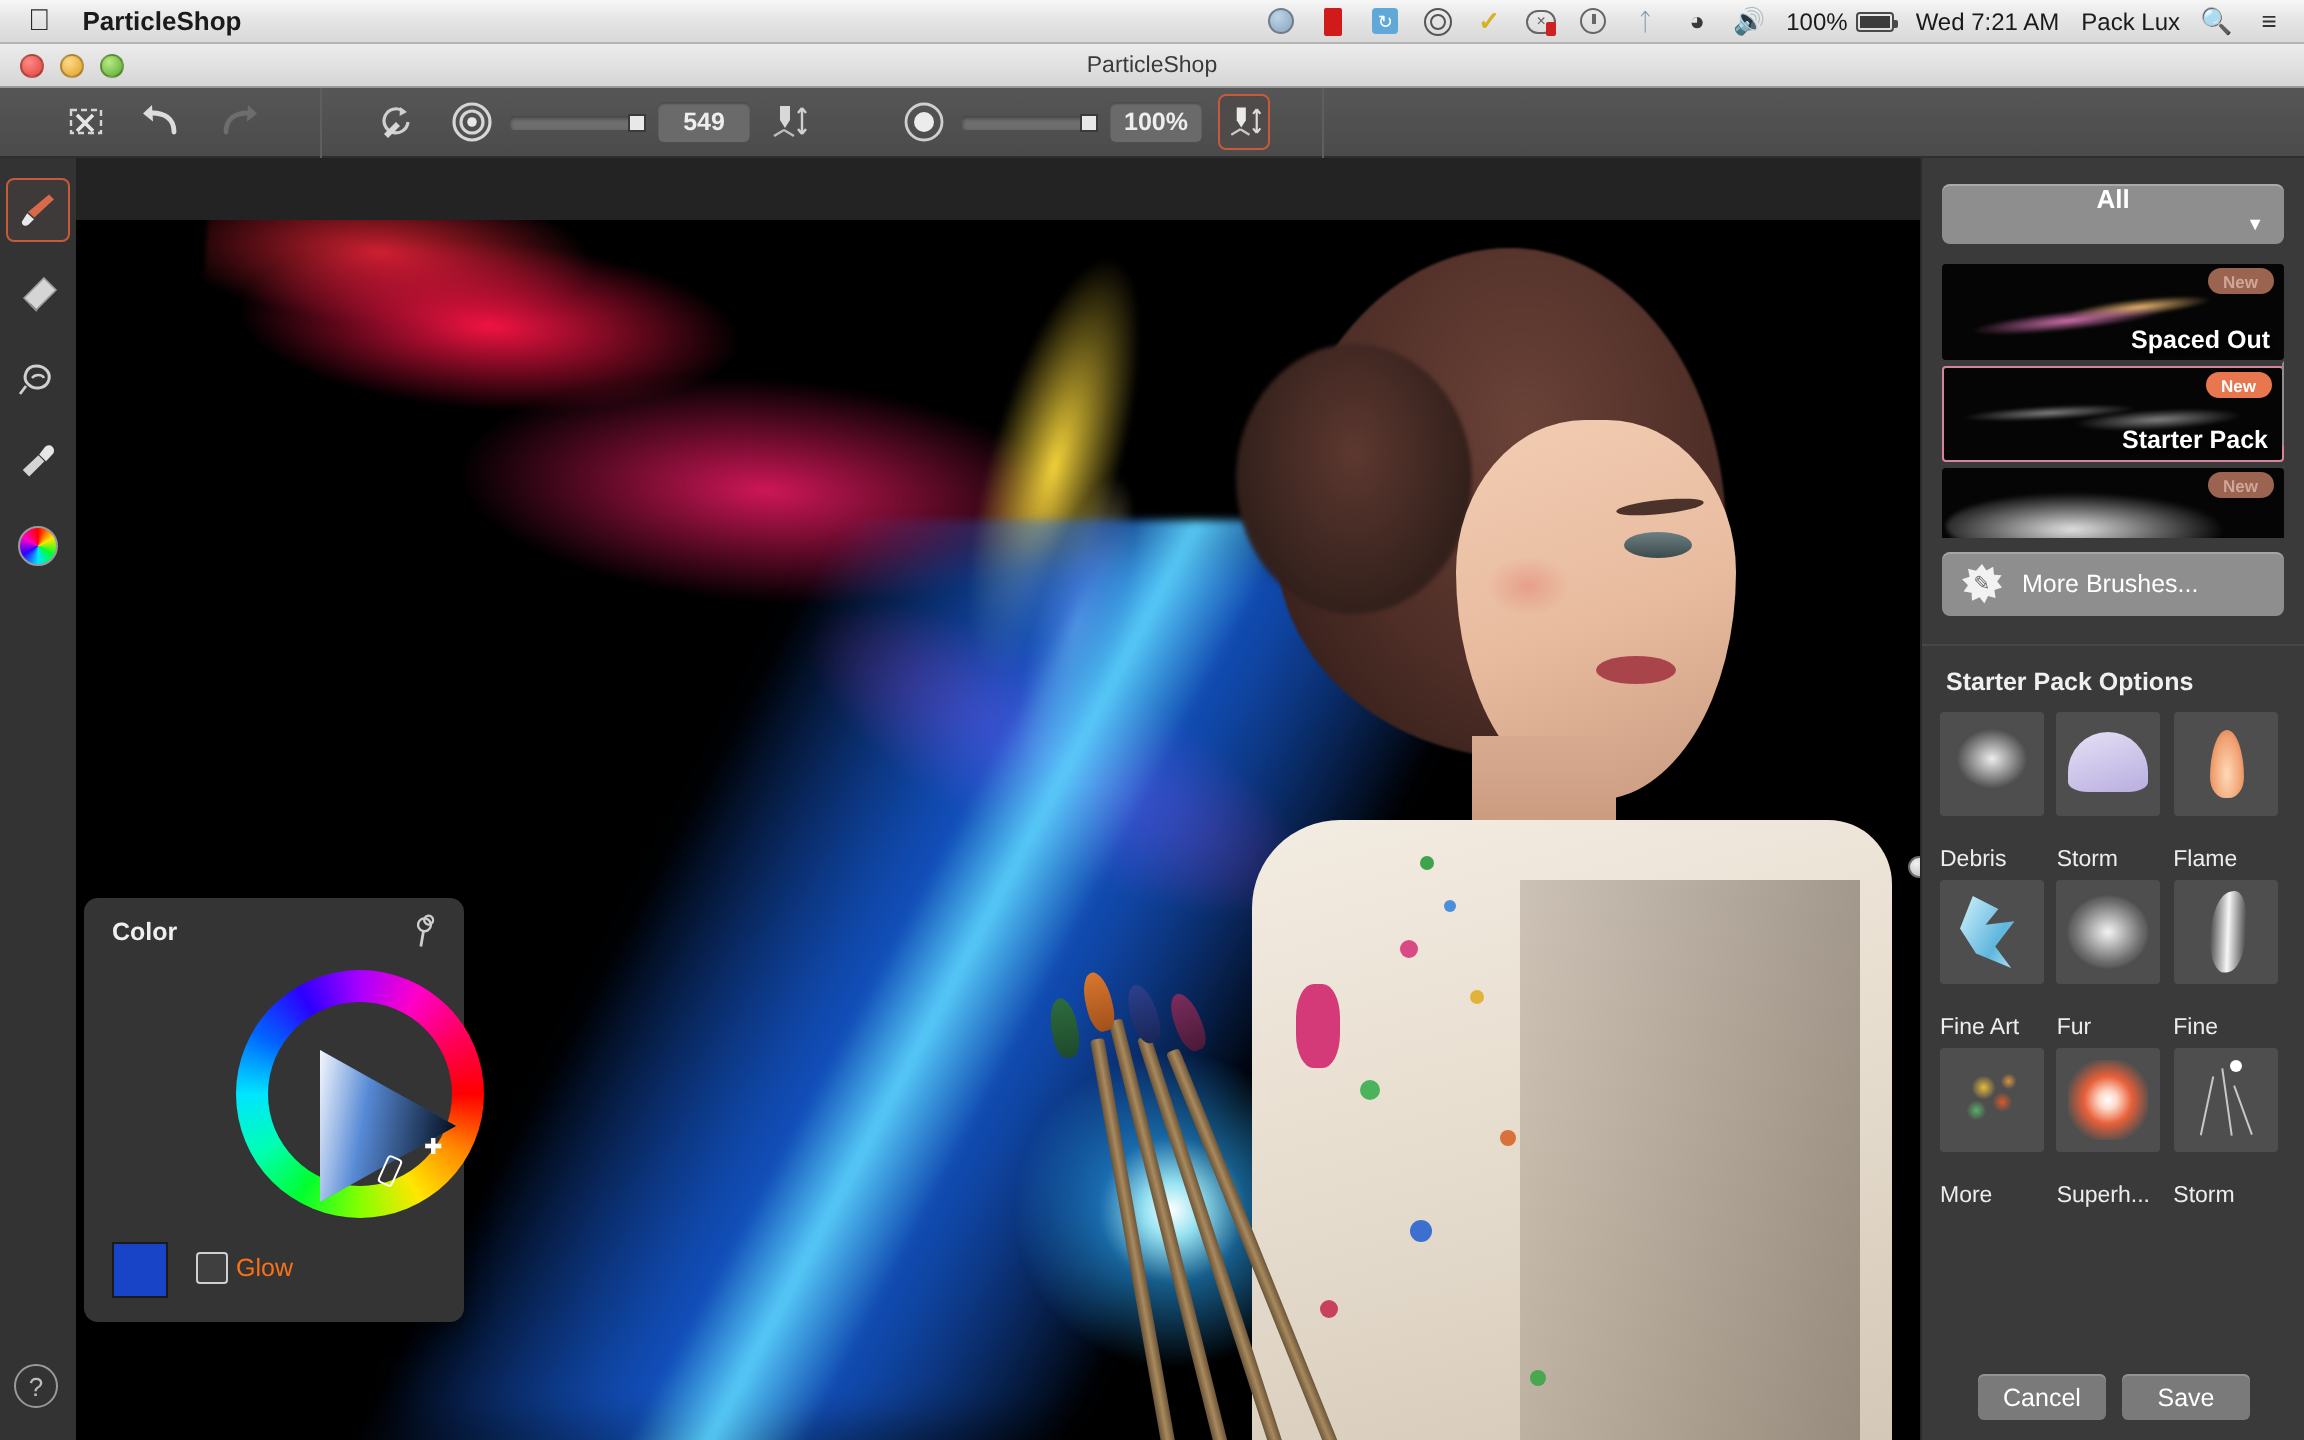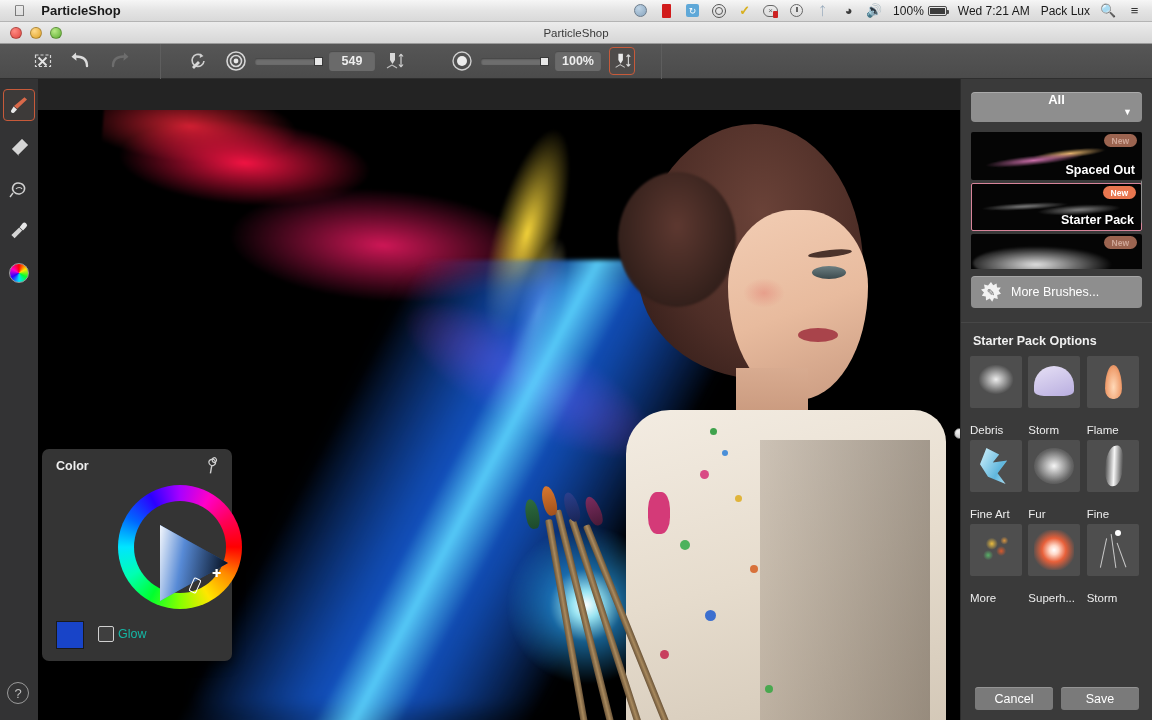--- a/index.html
+++ b/index.html
@@ -149,21 +149,21 @@
   .wheel-hole{position:absolute;left:16px;top:16px;width:92px;height:92px;border-radius:50%;background:#343434;}
   .tri{position:absolute;left:26px;top:24px;width:0;height:0;
     border-top:38px solid transparent;border-bottom:38px solid transparent;border-left:68px solid #1f63c8;}
   .tri-grad{position:absolute;left:26px;top:24px;width:68px;height:76px;
     background:linear-gradient(100deg, rgba(255,255,255,.95) 0%, rgba(255,255,255,.25) 34%, rgba(0,0,0,.85) 92%);
     clip-path:polygon(0 0,100% 50%,0 100%);}
   .tri-cursor{position:absolute;left:78px;top:66px;color:#fff;font-size:11px;}
   .ring-cursor{position:absolute;left:73px;top:93px;width:8px;height:15px;border:1.5px solid #fff;border-radius:2px;transform:rotate(24deg);}
   .swatch{position:absolute;left:14px;top:172px;width:28px;height:28px;background:#1844c8;border:1px solid #1a1a1a;}
   .glowbox{position:absolute;left:56px;top:177px;width:16px;height:16px;background:#3f3f3f;border:1.5px solid #cfcfcf;border-radius:2px;}
-  .glowlabel{position:absolute;left:76px;top:178px;font-size:12.5px;color:#14b8a6;}
+  .glowlabel{position:absolute;left:76px;top:178px;font-size:12.5px;color:#f97316;}
 
   
   .rightpanel{position:absolute;top:79px;right:0;width:192px;height:641px;background:#3a3a3a;z-index:22;
     border-left:1px solid #2b2b2b;}
   .dropdown{margin:13px 10px 0;height:30px;background:#8e8e8e;border-radius:4px;display:flex;align-items:center;
     padding:0 10px;color:#fff;font-size:13px;font-weight:bold;box-shadow:inset 0 1px 0 rgba(255,255,255,.25);flex-direction:column;}
   .dropdown .carat{margin-left:auto;font-size:9px;}
   .packlist{position:relative;margin:10px 10px 0;height:137px;overflow:hidden;}
   .pack{position:relative;height:48px;margin-bottom:3px;background:#050505;border-radius:2px;overflow:hidden;}
   .pack.sel{border:1.5px solid #d7849a;}
@@ -192,21 +192,21 @@
   .rp-sect{margin:11px 0 0 12px;font-size:12.5px;font-weight:bold;color:#f0f0f0;}
   .grid{display:grid;grid-template-columns:repeat(3,1fr);gap:0 2px;margin:8px 9px 0;}
   .cell{display:flex;flex-direction:column;margin-bottom:4px;gap:13px;}
   .thumb{width:52px;height:52px;background:#4e4e4e;border-radius:2px;position:relative;overflow:hidden;}
   .thumb.sel{border:1.5px solid #d55a3a;background:#1b1b1b;}
   .cell-label{margin-top:3px;font-size:11.5px;color:#ededed;}
   .cursor-arrow{position:absolute;left:26px;top:28px;width:0;height:0;
     border-left:6px solid #fff;border-bottom:10px solid transparent;border-right:4px solid transparent;transform:rotate(-18deg);
     filter:drop-shadow(0 0 1px #000);}
   .footer-btns{position:absolute;bottom:10px;left:0;width:192px;display:flex;gap:8px;justify-content:center;}
-  .fbtn{width:78px;height:23px;background:#7a7a7a;border-radius:3px;color:#fff;font-size:12.5px;
+  .fbtn{width:64px;height:23px;background:#7a7a7a;border-radius:3px;color:#fff;font-size:12.5px;
     display:flex;align-items:center;justify-content:center;box-shadow:inset 0 1px 0 rgba(255,255,255,.2);}
   .th-debris{position:absolute;inset:0;background:
      radial-gradient(ellipse 26px 22px at 50% 45%, rgba(255,255,255,.9), rgba(200,200,200,0) 68%);
      filter:blur(.3px);}
   .th-fabric{position:absolute;left:6px;top:10px;width:40px;height:30px;border-radius:60% 60% 30% 30%/80% 80% 20% 20%;
      background:linear-gradient(160deg,#e6e0f5,#b9aee0);}
   .th-fineart{position:absolute;left:10px;top:8px;width:32px;height:36px;
      background:linear-gradient(120deg,#bfe8f7 10%,#5fb6dd 60%,#bfe8f7 95%);
      clip-path:polygon(20% 0,60% 18%,40% 40%,85% 35%,55% 70%,80% 100%,25% 80%,0 45%);}
   .th-flame{position:absolute;left:18px;top:9px;width:17px;height:34px;border-radius:50% 50% 45% 45%/70% 70% 30% 30%;

